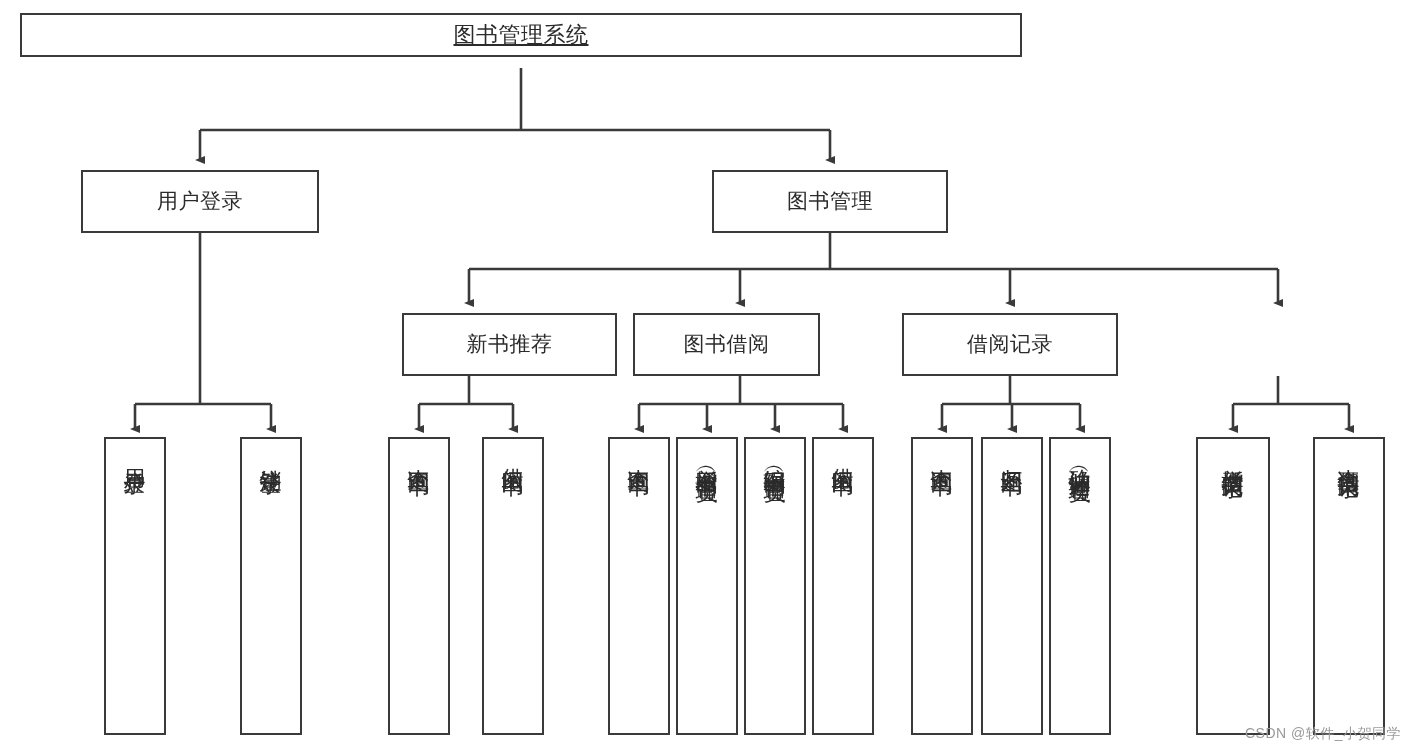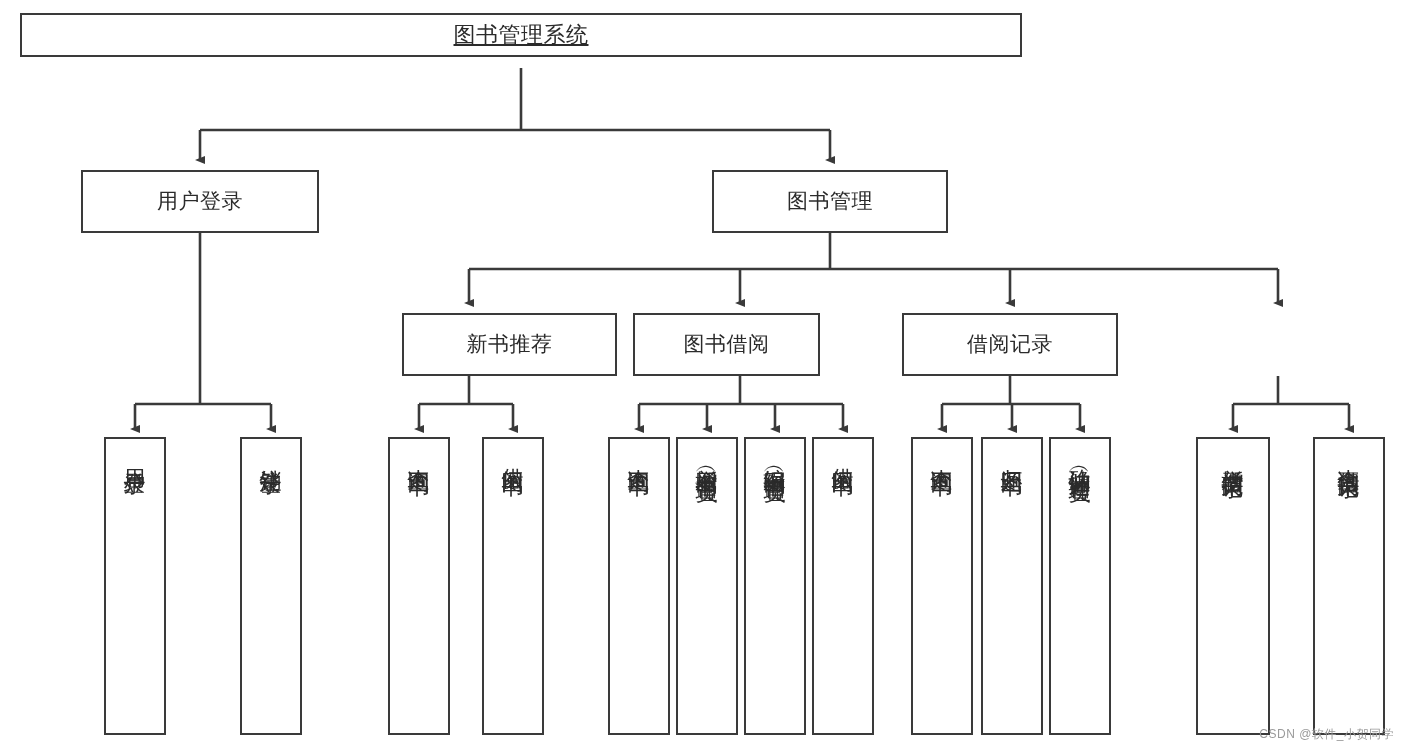--- a/index.html
+++ b/index.html
@@ -59,23 +59,23 @@
   .node.vert .label {
     writing-mode: vertical-rl;
     text-orientation: upright;
     font-size: 22px;
     line-height: 1.05;
     letter-spacing: 2px;
     white-space: nowrap;
   }
   .watermark {
     position: absolute;
-    right: 11px;
+    right: 4px;
     bottom: 4px;
-    font-size: 12px;
+    font-size: 14px;
     color: #9a9a9a;
     letter-spacing: 0.5px;
     white-space: nowrap;
   }
 </style>
 </head>
 <body>
 
 <div id="canvas">
 

